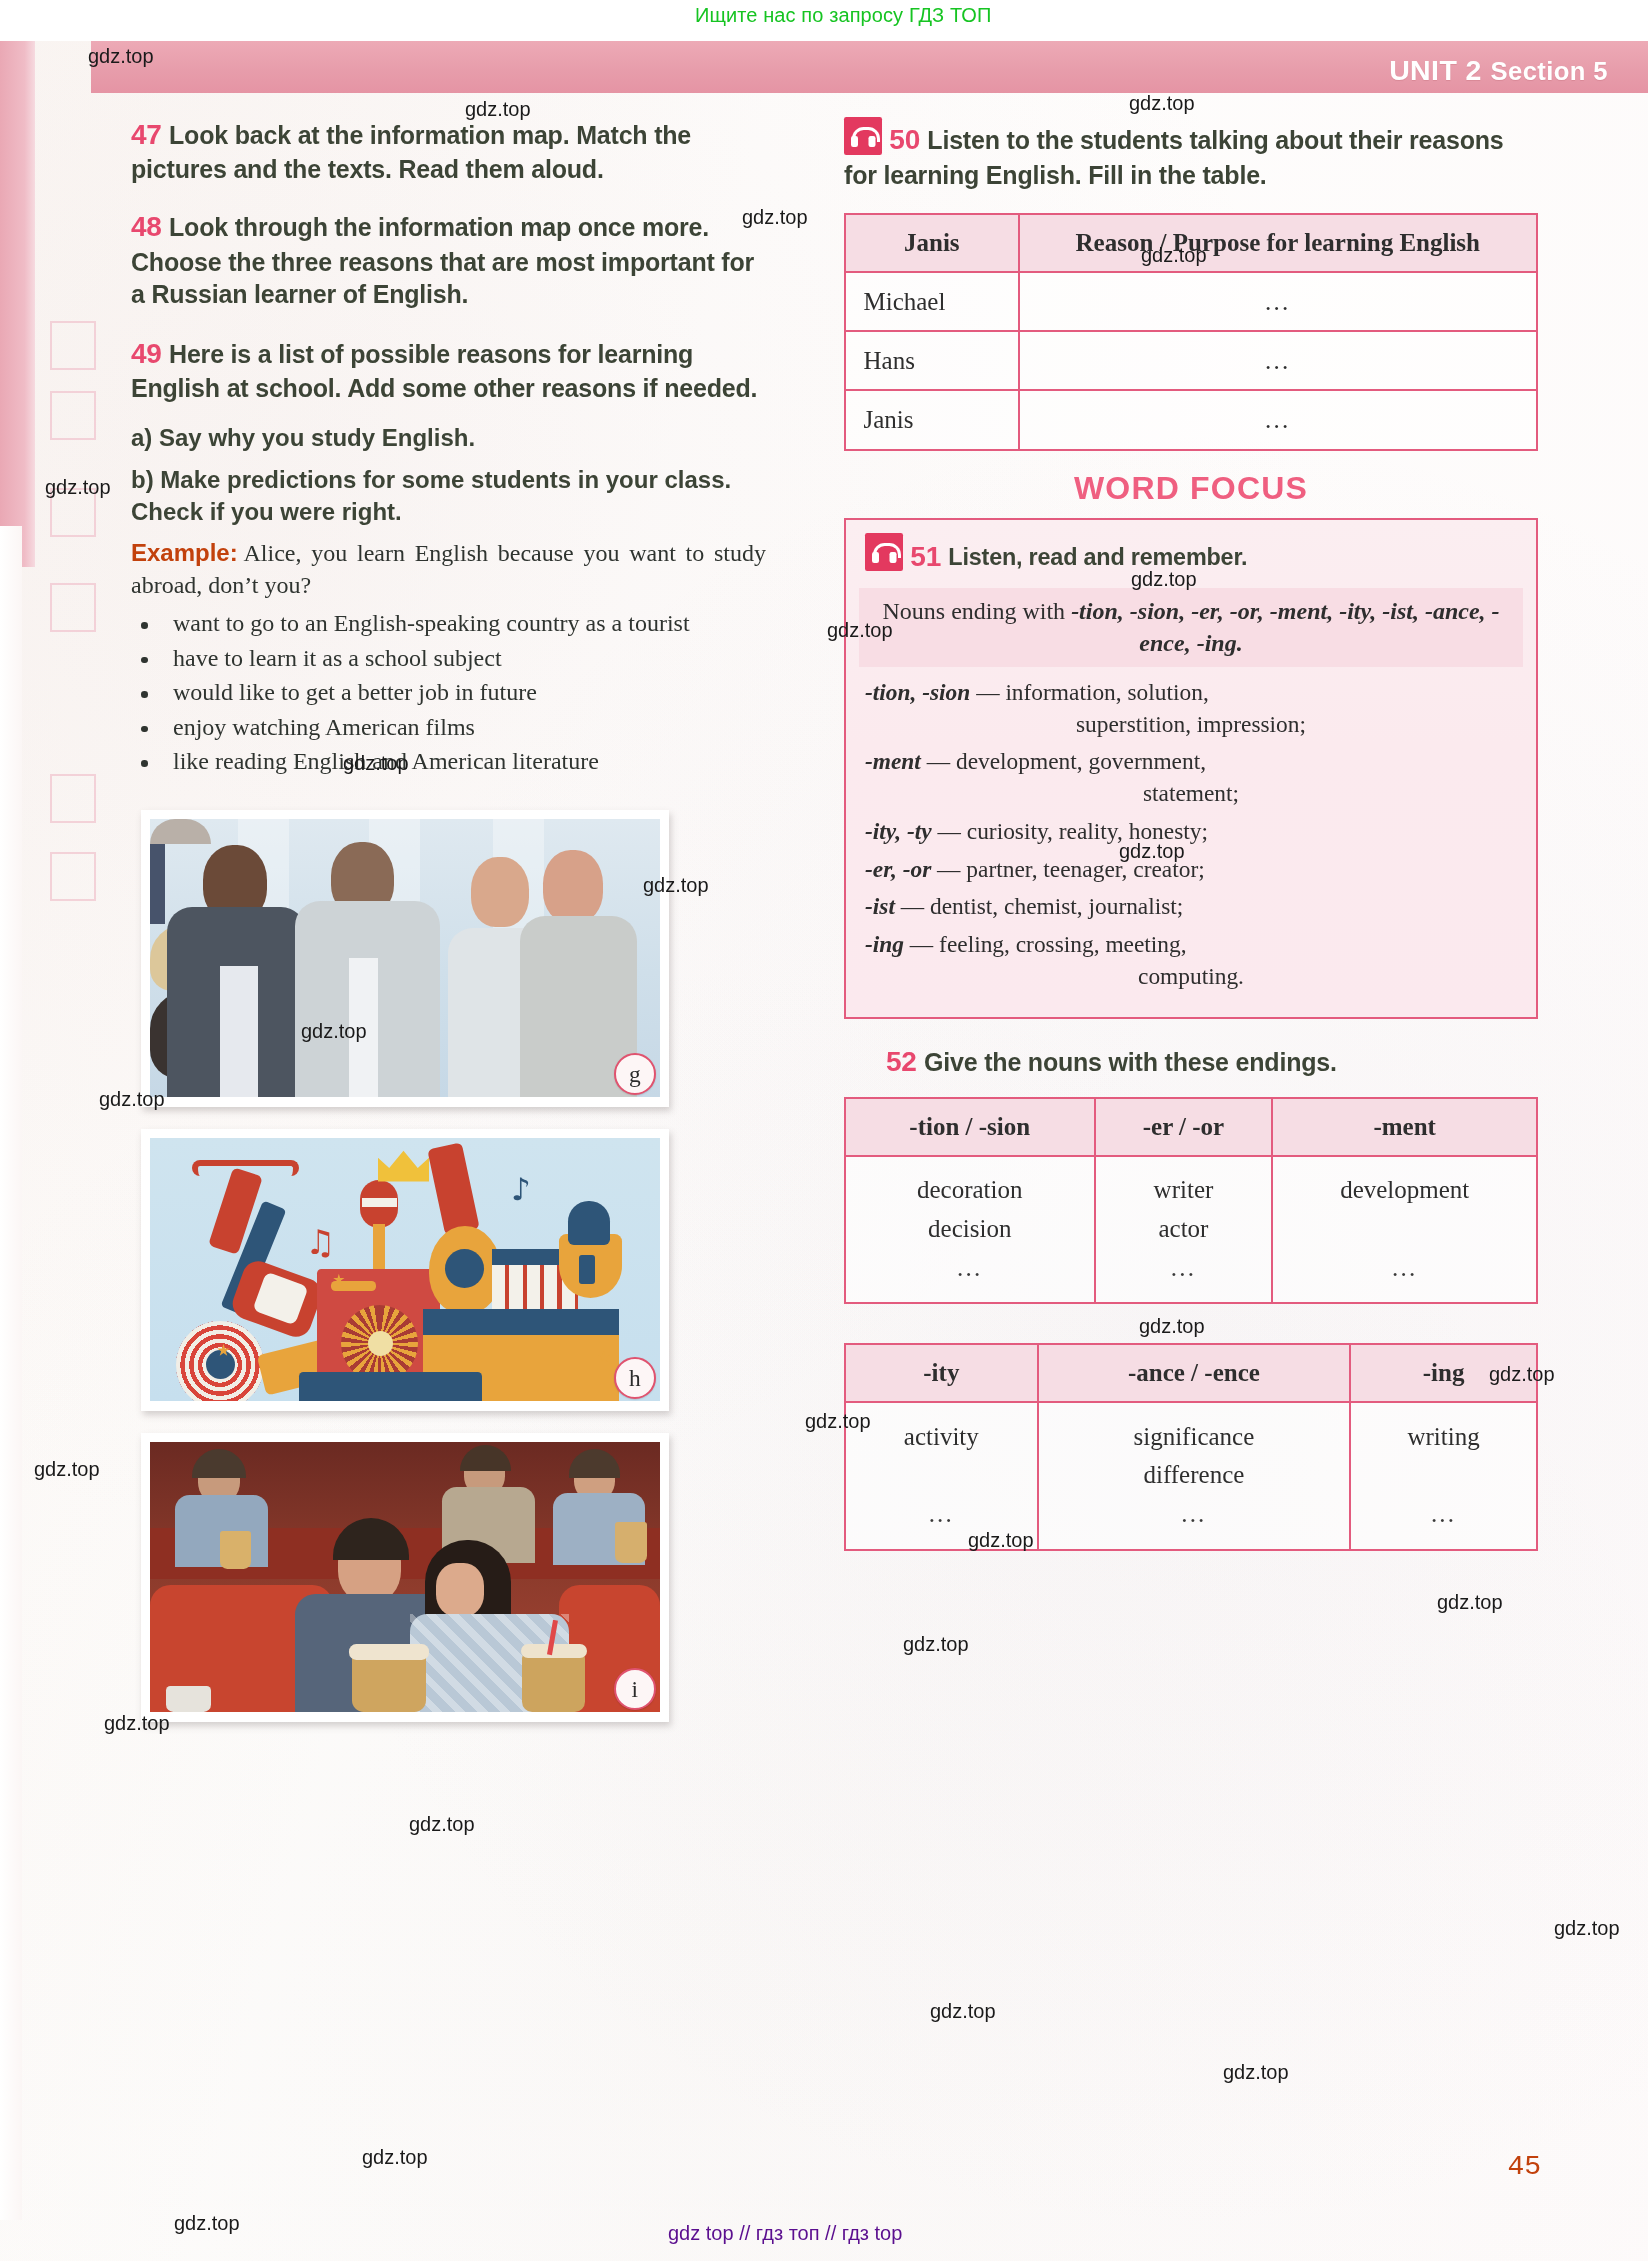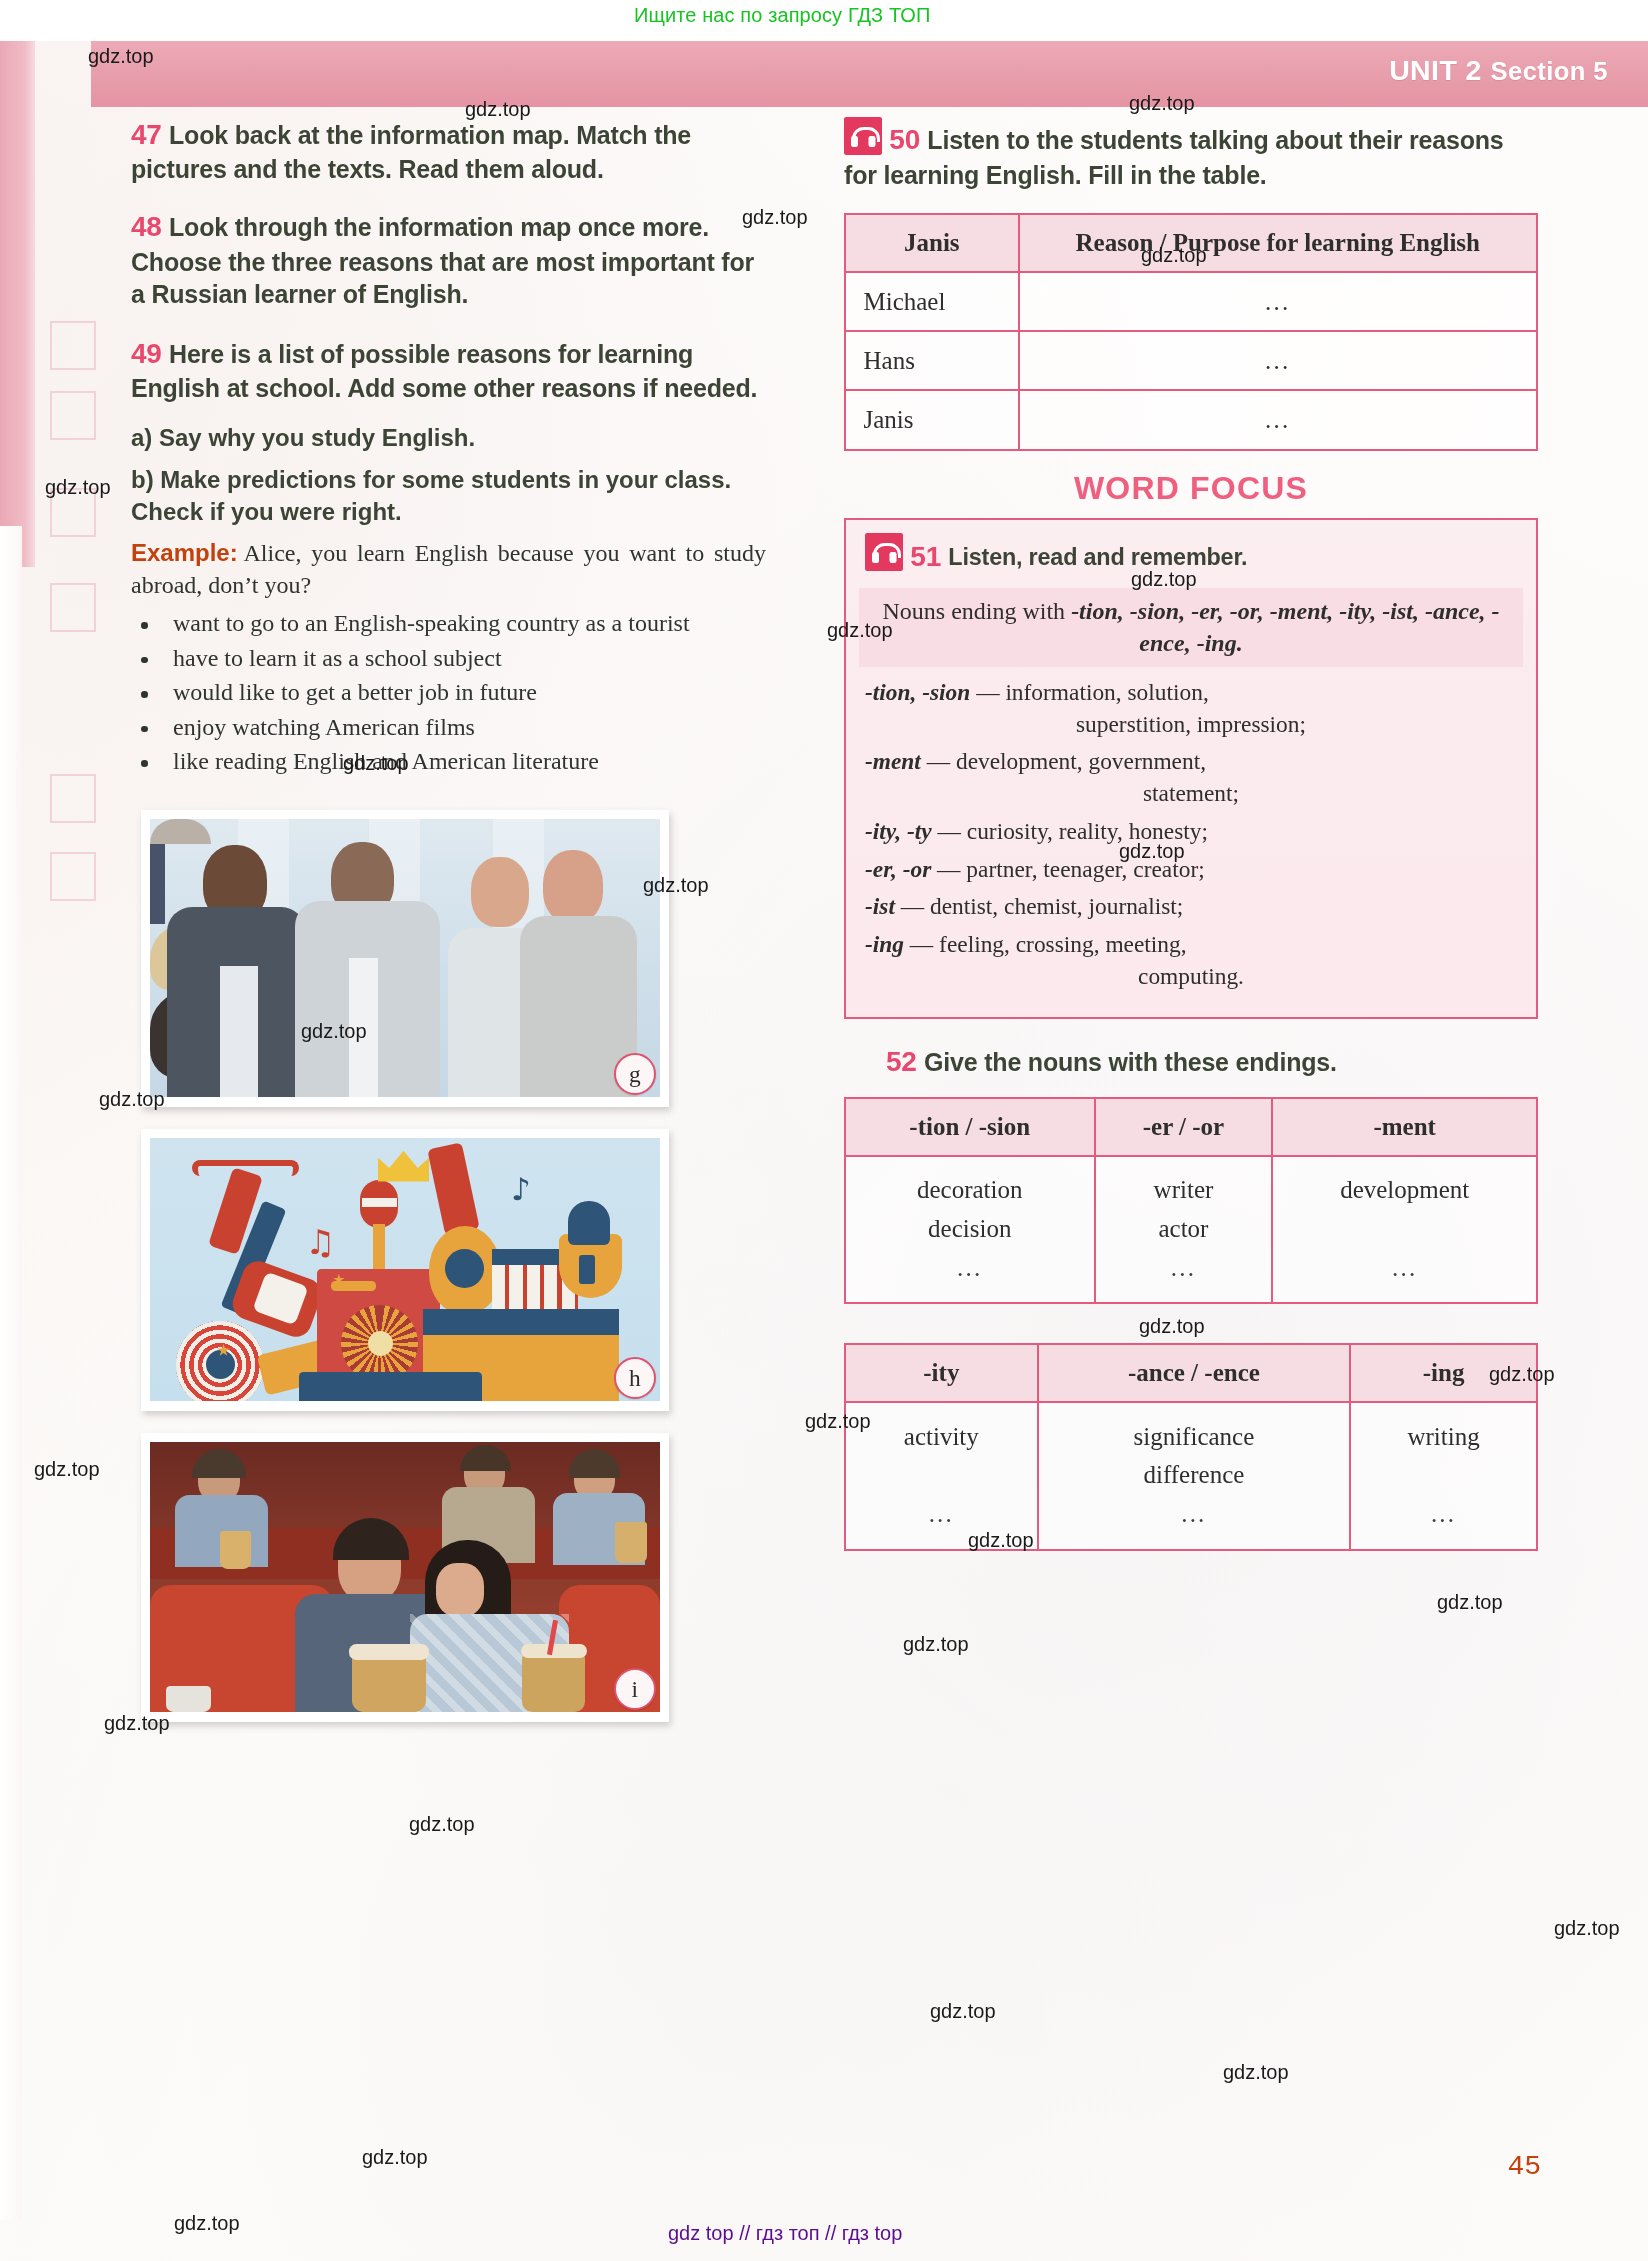--- a/index.html
+++ b/index.html
@@ -18,42 +18,42 @@
     background:#fdfcfa;
   }
 
   
   .top-banner{
     position:absolute;left:0;top:0;width:1648px;height:41px;
     background:#ffffff;
     z-index:40;
   }
   .top-banner-text{
-    position:absolute;left:634px;top:4.4px;
+    position:absolute;left:695px;top:4.4px;
     font-family:"Liberation Sans", sans-serif;
     font-size:20px;color:#16c422;letter-spacing:0.1px;white-space:nowrap;
   }
 
   
   .sheet{
     position:absolute;left:0;top:41px;width:1648px;height:2220px;
     background:linear-gradient(105deg,#fbf7f4 0%,#fefdfc 35%,#fdfafa 100%);
   }
   .sheet::after{ 
     content:"";position:absolute;inset:0;
     background:
       radial-gradient(circle at 18% 22%, rgba(210,180,180,.10), transparent 46%),
       radial-gradient(circle at 72% 58%, rgba(195,185,200,.09), transparent 52%),
       radial-gradient(circle at 42% 88%, rgba(200,190,185,.08), transparent 48%);
     pointer-events:none;
   }
 
   
   .header-band{
-    position:absolute;left:91px;top:41px;width:1558px;height:66px;
+    position:absolute;left:91px;top:41px;width:1558px;height:52px;
     background:linear-gradient(180deg,#edaab6 0%,#e79dab 55%,#e594a4 100%);
     z-index:5;
   }
   .header-band .unit{
     position:absolute;right:41px;top:13px;
     font-family:"Liberation Sans", sans-serif;
     font-weight:700;font-size:28.5px;color:#ffffff;letter-spacing:0.4px;
     text-shadow:0 0.7px 0.7px rgba(180,90,105,.25);
   }
   .header-band .unit .sec{font-weight:700;font-size:25.6px;margin-left:8.8px;}

